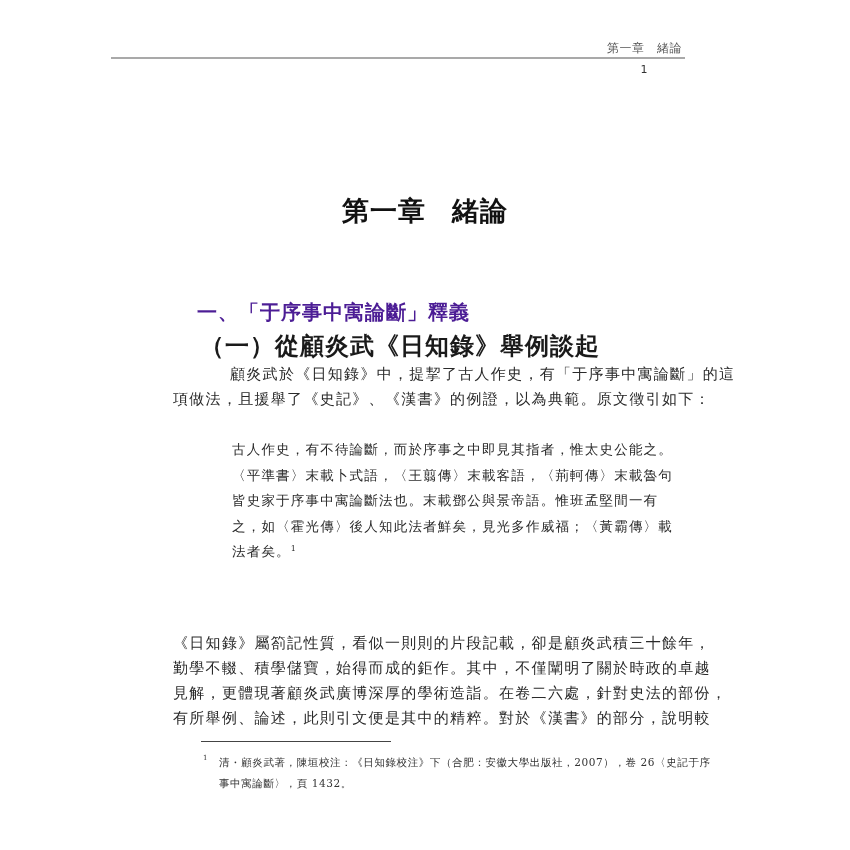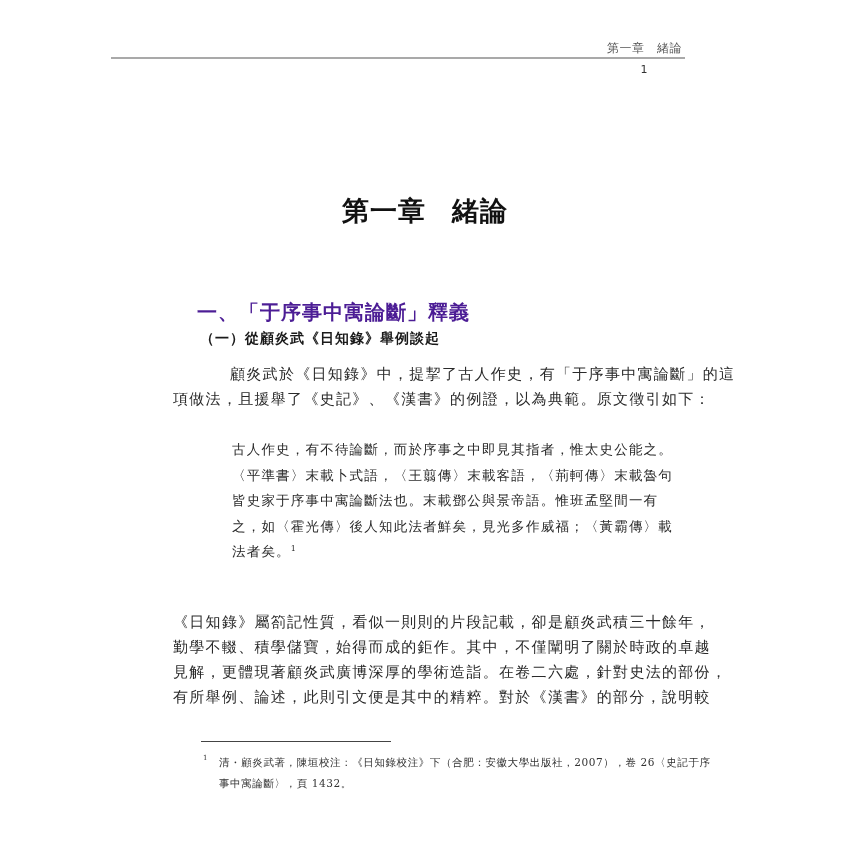--- a/index.html
+++ b/index.html
@@ -63,21 +63,21 @@
       font-family: "DejaVu Sans", "Liberation Sans", sans-serif;
       font-size: 20px;
       font-weight: bold;
       color: #4c1d95;
       letter-spacing: 1px;
     }
     .subsection-title {
       position: absolute;
       left: 200px;
       top: 330px;
-      font-size: 14px;
+      font-size: 24px;
       font-weight: bold;
       color: #1a1a1a;
       letter-spacing: 1px;
     }
     .para {
       position: absolute;
       left: 200px;
       width: 480px;
       font-size: 15px;
       line-height: 25px;
@@ -97,21 +97,21 @@
       line-height: 25.5px;
       color: #2a2a2a;
       letter-spacing: 1.2px;
     }
     .blockquote .line { display: block; white-space: nowrap; }
     .fn-sup {
       font-size: 8px;
       vertical-align: super;
       line-height: 0;
     }
-    .para-2 { top: 610px; left: 173px; width: 510px; }
+    .para-2 { top: 632px; left: 173px; width: 510px; font-family: Liberation Mono, monospace; }
     .foot-rule {
       position: absolute;
       left: 201px;
       top: 741px;
       width: 190px;
       height: 1px;
       background: #444;
     }
     .footnote {
       position: absolute;

